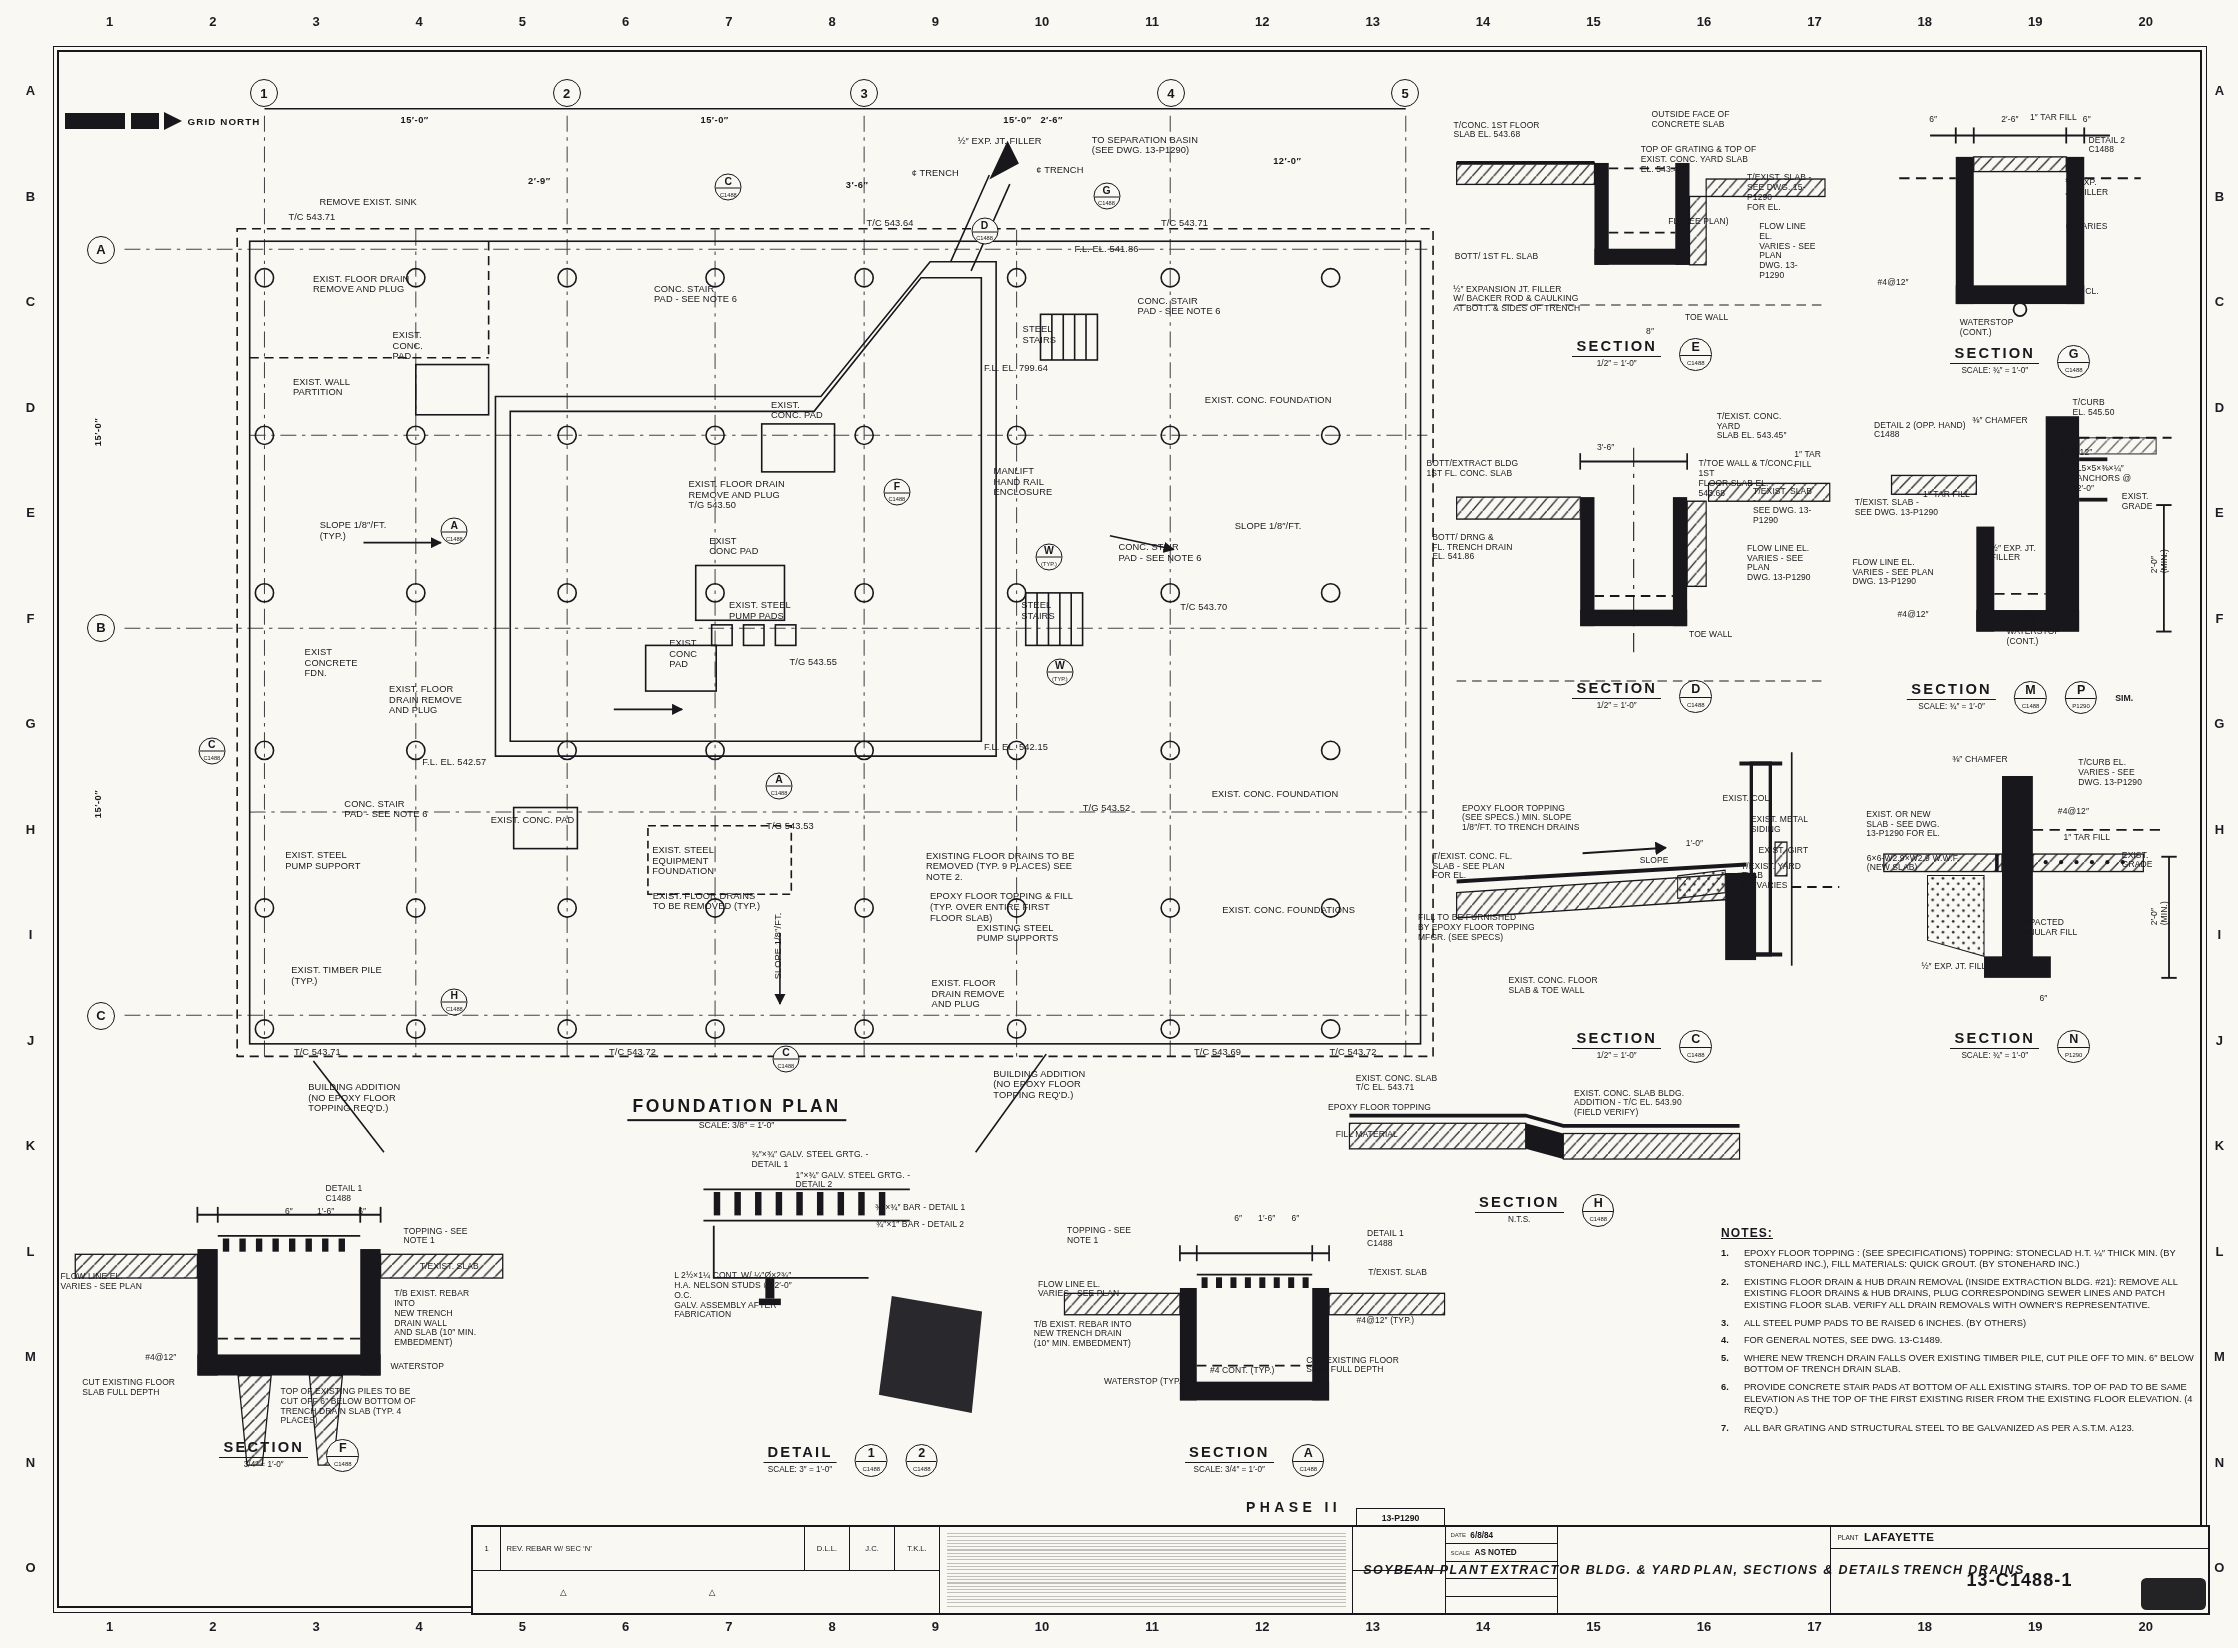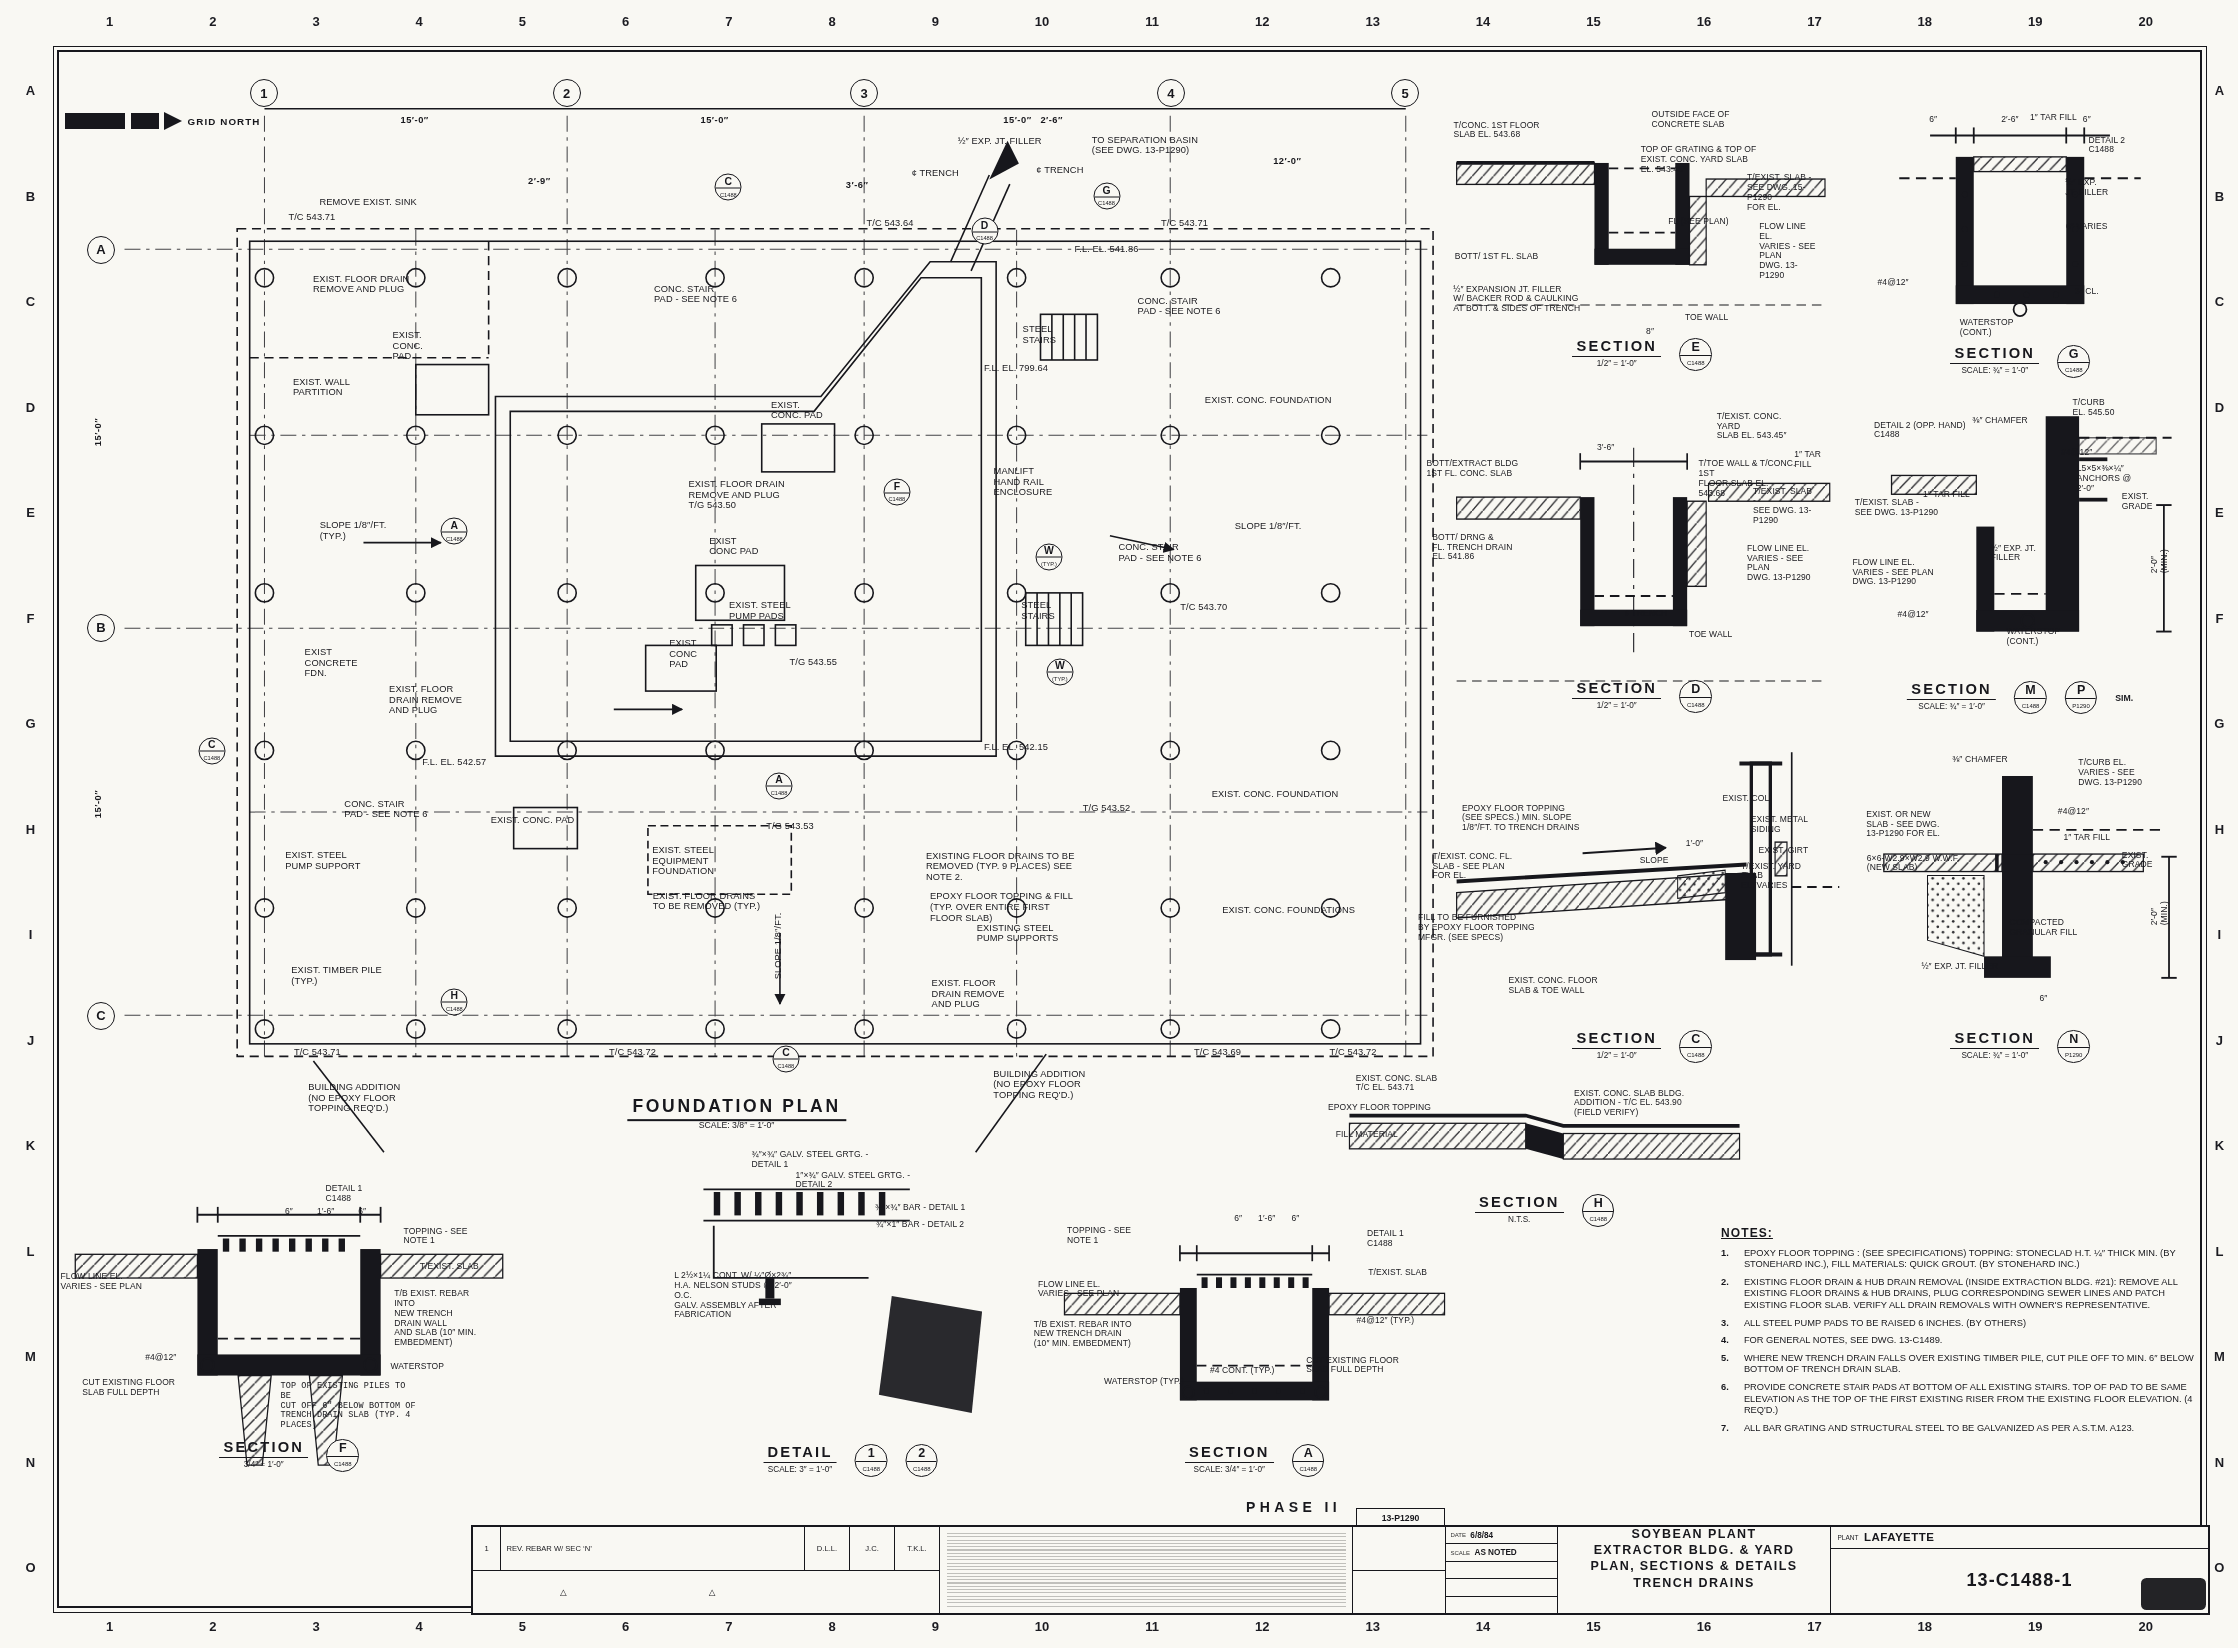--- a/index.html
+++ b/index.html
@@ -80,21 +80,21 @@
   .tb-logo{width:226px;display:flex;align-items:center;gap:7.6px;padding:0 6.5px;box-sizing:border-box;}
   .checker{width:47px;height:47px;flex:none;border:1.6px solid #17171c;
     background:conic-gradient(#17171c 25%,#fff 0 50%,#17171c 0 75%,#fff 0);background-size:23.5px 23.5px;}
   .co{display:flex;flex-direction:column;}
   .coname{font-size:14.7px;font-weight:bold;line-height:1.05;}
   .codept{font-size:8.2px;margin-top:3.3px;}
   .tb-fields{width:111px;display:flex;flex-direction:column;}
   .frow{flex:1;display:flex;align-items:center;border-bottom:1px solid #17171c;padding:0 4.4px;gap:4.4px;}
   .frow:last-child{border-bottom:none;}
   .flab{font-size:6px;color:#333;} .fval{font-size:8.2px;font-weight:bold;}
-  .tb-title{width:272px;display:flex;flex-direction:column;align-items:center;gap:2.2px;}
+  .tb-title{width:272px;display:flex;flex-direction:row;align-items:center;justify-content:center;gap:2.2px;font-style:italic;}
   .tline{font-size:12.5px;font-weight:bold;letter-spacing:1.4px;white-space:nowrap;}
   .tb-right{flex:1;border-right:none !important;display:flex;flex-direction:column;}
   .plant{display:flex;align-items:center;gap:5.5px;border-bottom:1.4px solid #17171c;padding:4.4px 6.5px;}
   .plab{font-size:6.5px;} .pval{font-size:11.5px;font-weight:bold;letter-spacing:0.5px;}
   .dwg{flex:1;display:flex;align-items:center;justify-content:center;font-size:18px;font-weight:bold;letter-spacing:1.1px;}
   .stamp{position:absolute;right:2.2px;bottom:3.3px;width:65px;height:32px;background:#101015;border-radius:5.5px;opacity:.92;}
   
   .ln{stroke:#17171c;fill:none;stroke-width:1.4;}
   .th{stroke-width:2.8;}
   .dsh{stroke-dasharray:8 5;}
@@ -899,21 +899,21 @@
         <span class="lbl" style="left: 9%; top: 37%;">FLOW LINE EL.
 VARIES - SEE PLAN</span>
         <span class="lbl" style="left: 82%; top: 49%;">T/B EXIST. REBAR INTO
 NEW TRENCH DRAIN WALL
 AND SLAB (10″ MIN.
 EMBEDMENT)</span>
         <span class="lbl" style="left: 22%; top: 62%;">#4@12″</span>
         <span class="lbl" style="left: 78%; top: 65%;">WATERSTOP</span>
         <span class="lbl" style="left: 15%; top: 72%;">CUT EXISTING FLOOR
 SLAB FULL DEPTH</span>
-        <span class="lbl" style="left: 63%; top: 78%; font-family: Liberation Mono, monospace;">TOP OF EXISTING PILES TO BE
+        <span class="lbl" style="left: 63%; top: 78%;">TOP OF EXISTING PILES TO BE
 CUT OFF 6″ BELOW BOTTOM OF
 TRENCH DRAIN SLAB (TYP. 4 PLACES)</span>
       </div>
     <div class="cap">
       <div class="capL">
           <span class="t">SECTION</span>
           <span class="s">3/4″ = 1′-0″</span>
         </div>
       <div class="capflag">
           <span class="l">F</span>

